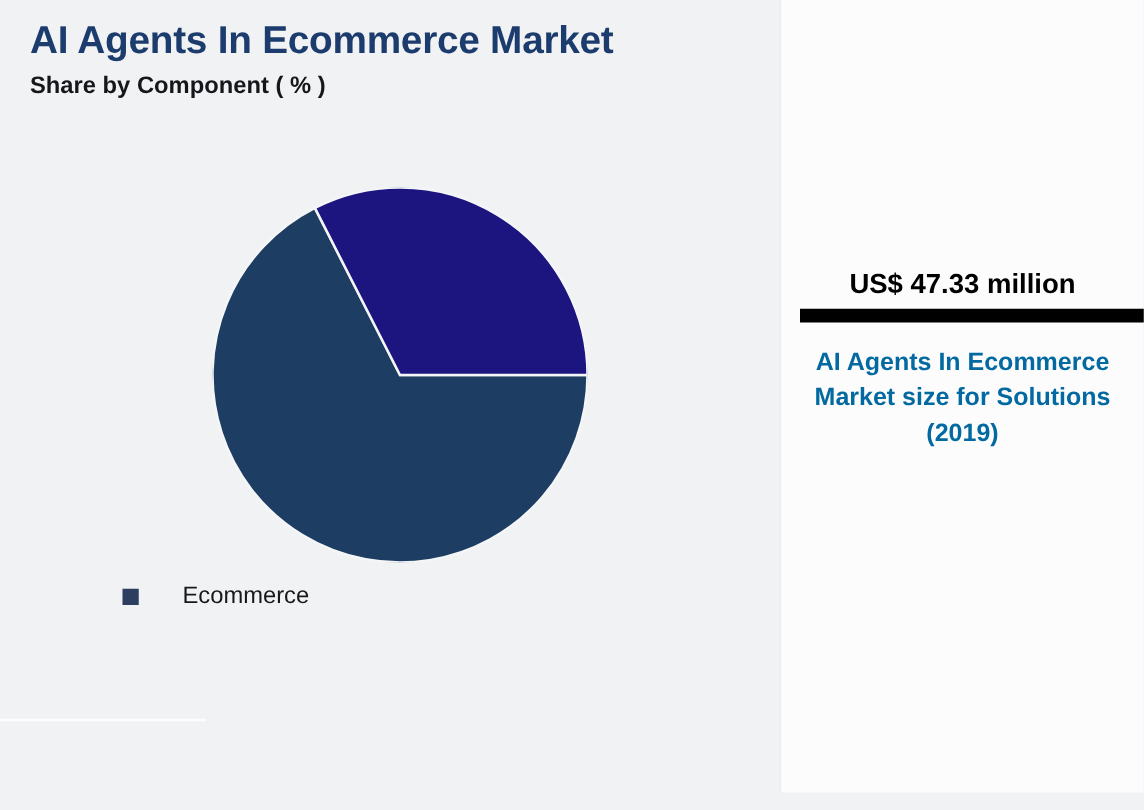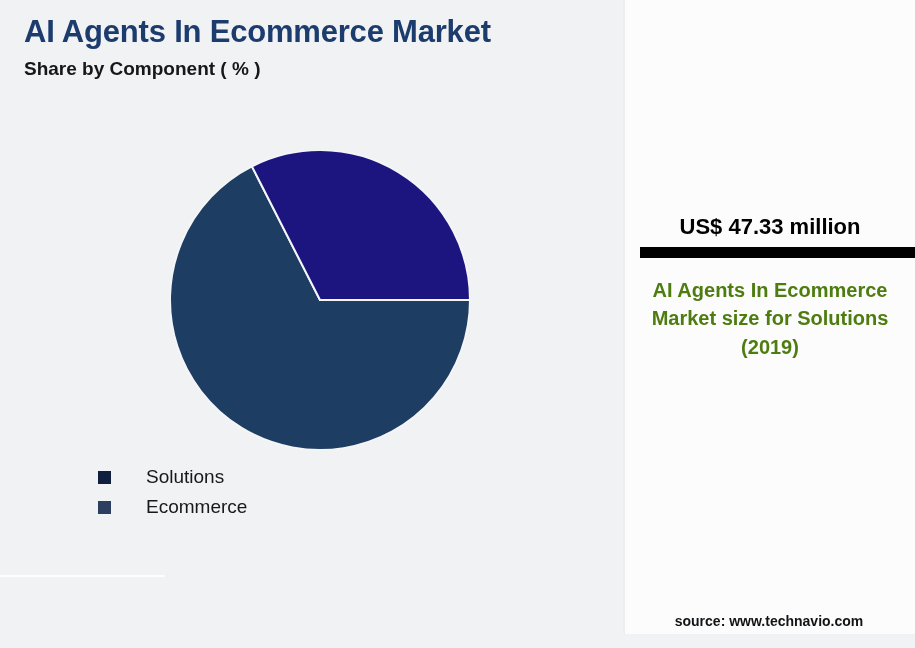--- a/index.html
+++ b/index.html
@@ -127,21 +127,21 @@
     background: #000000;
   }
   #kpi-caption {
     position: absolute;
     left: 16px;
     right: 16px;
     top: 276px;
     text-align: center;
     font-size: 20px;
     font-weight: bold;
-    color: #4d7c0f;
+    color: #0369a1;
     line-height: 1.42;
   }
   #source-note {
     position: absolute;
     left: 623px;
     top: 613px;
     width: 292px;
     text-align: center;
     font-size: 14px;
     font-weight: bold;
@@ -164,33 +164,28 @@
       <svg id="pie-svg" viewBox="0 0 300 300">
         <g id="pie-slices">
             <path d="M 150 150 L 300.00 150.00 A 150 150 0 1 1 81.90 16.35 Z" fill="#1e3d63" stroke="#f4f5f7" stroke-width="2"></path>
             <path d="M 150 150 L 81.90 16.35 A 150 150 0 0 1 300.00 150.00 Z" fill="#1c1580" stroke="#f4f5f7" stroke-width="2"></path>
           </g>
       </svg>
     </div>
 
     <div id="legend">
       <div class="legend-row">
-        <span class="legend-swatch" style="background: rgb(15, 31, 61);"></span>
-        <span class="legend-label">Solutions</span>
-      </div>
-      <div class="legend-row">
         <span class="legend-swatch" style="background: rgb(45, 63, 96);"></span>
         <span class="legend-label">Ecommerce</span>
       </div>
     </div>
 
     <div id="left-rule"></div>
   </div>
 
   <div id="right-panel">
     <div id="kpi-value">US$ 47.33 million</div>
     <div id="kpi-bar" style="background: rgb(0, 0, 0);"></div>
     <div id="kpi-caption">AI Agents In Ecommerce Market size for Solutions (2019)</div>
   </div>
 
-  <div id="source-note">source: www.technavio.com</div>
 
 </div>
 
 </body></html>

